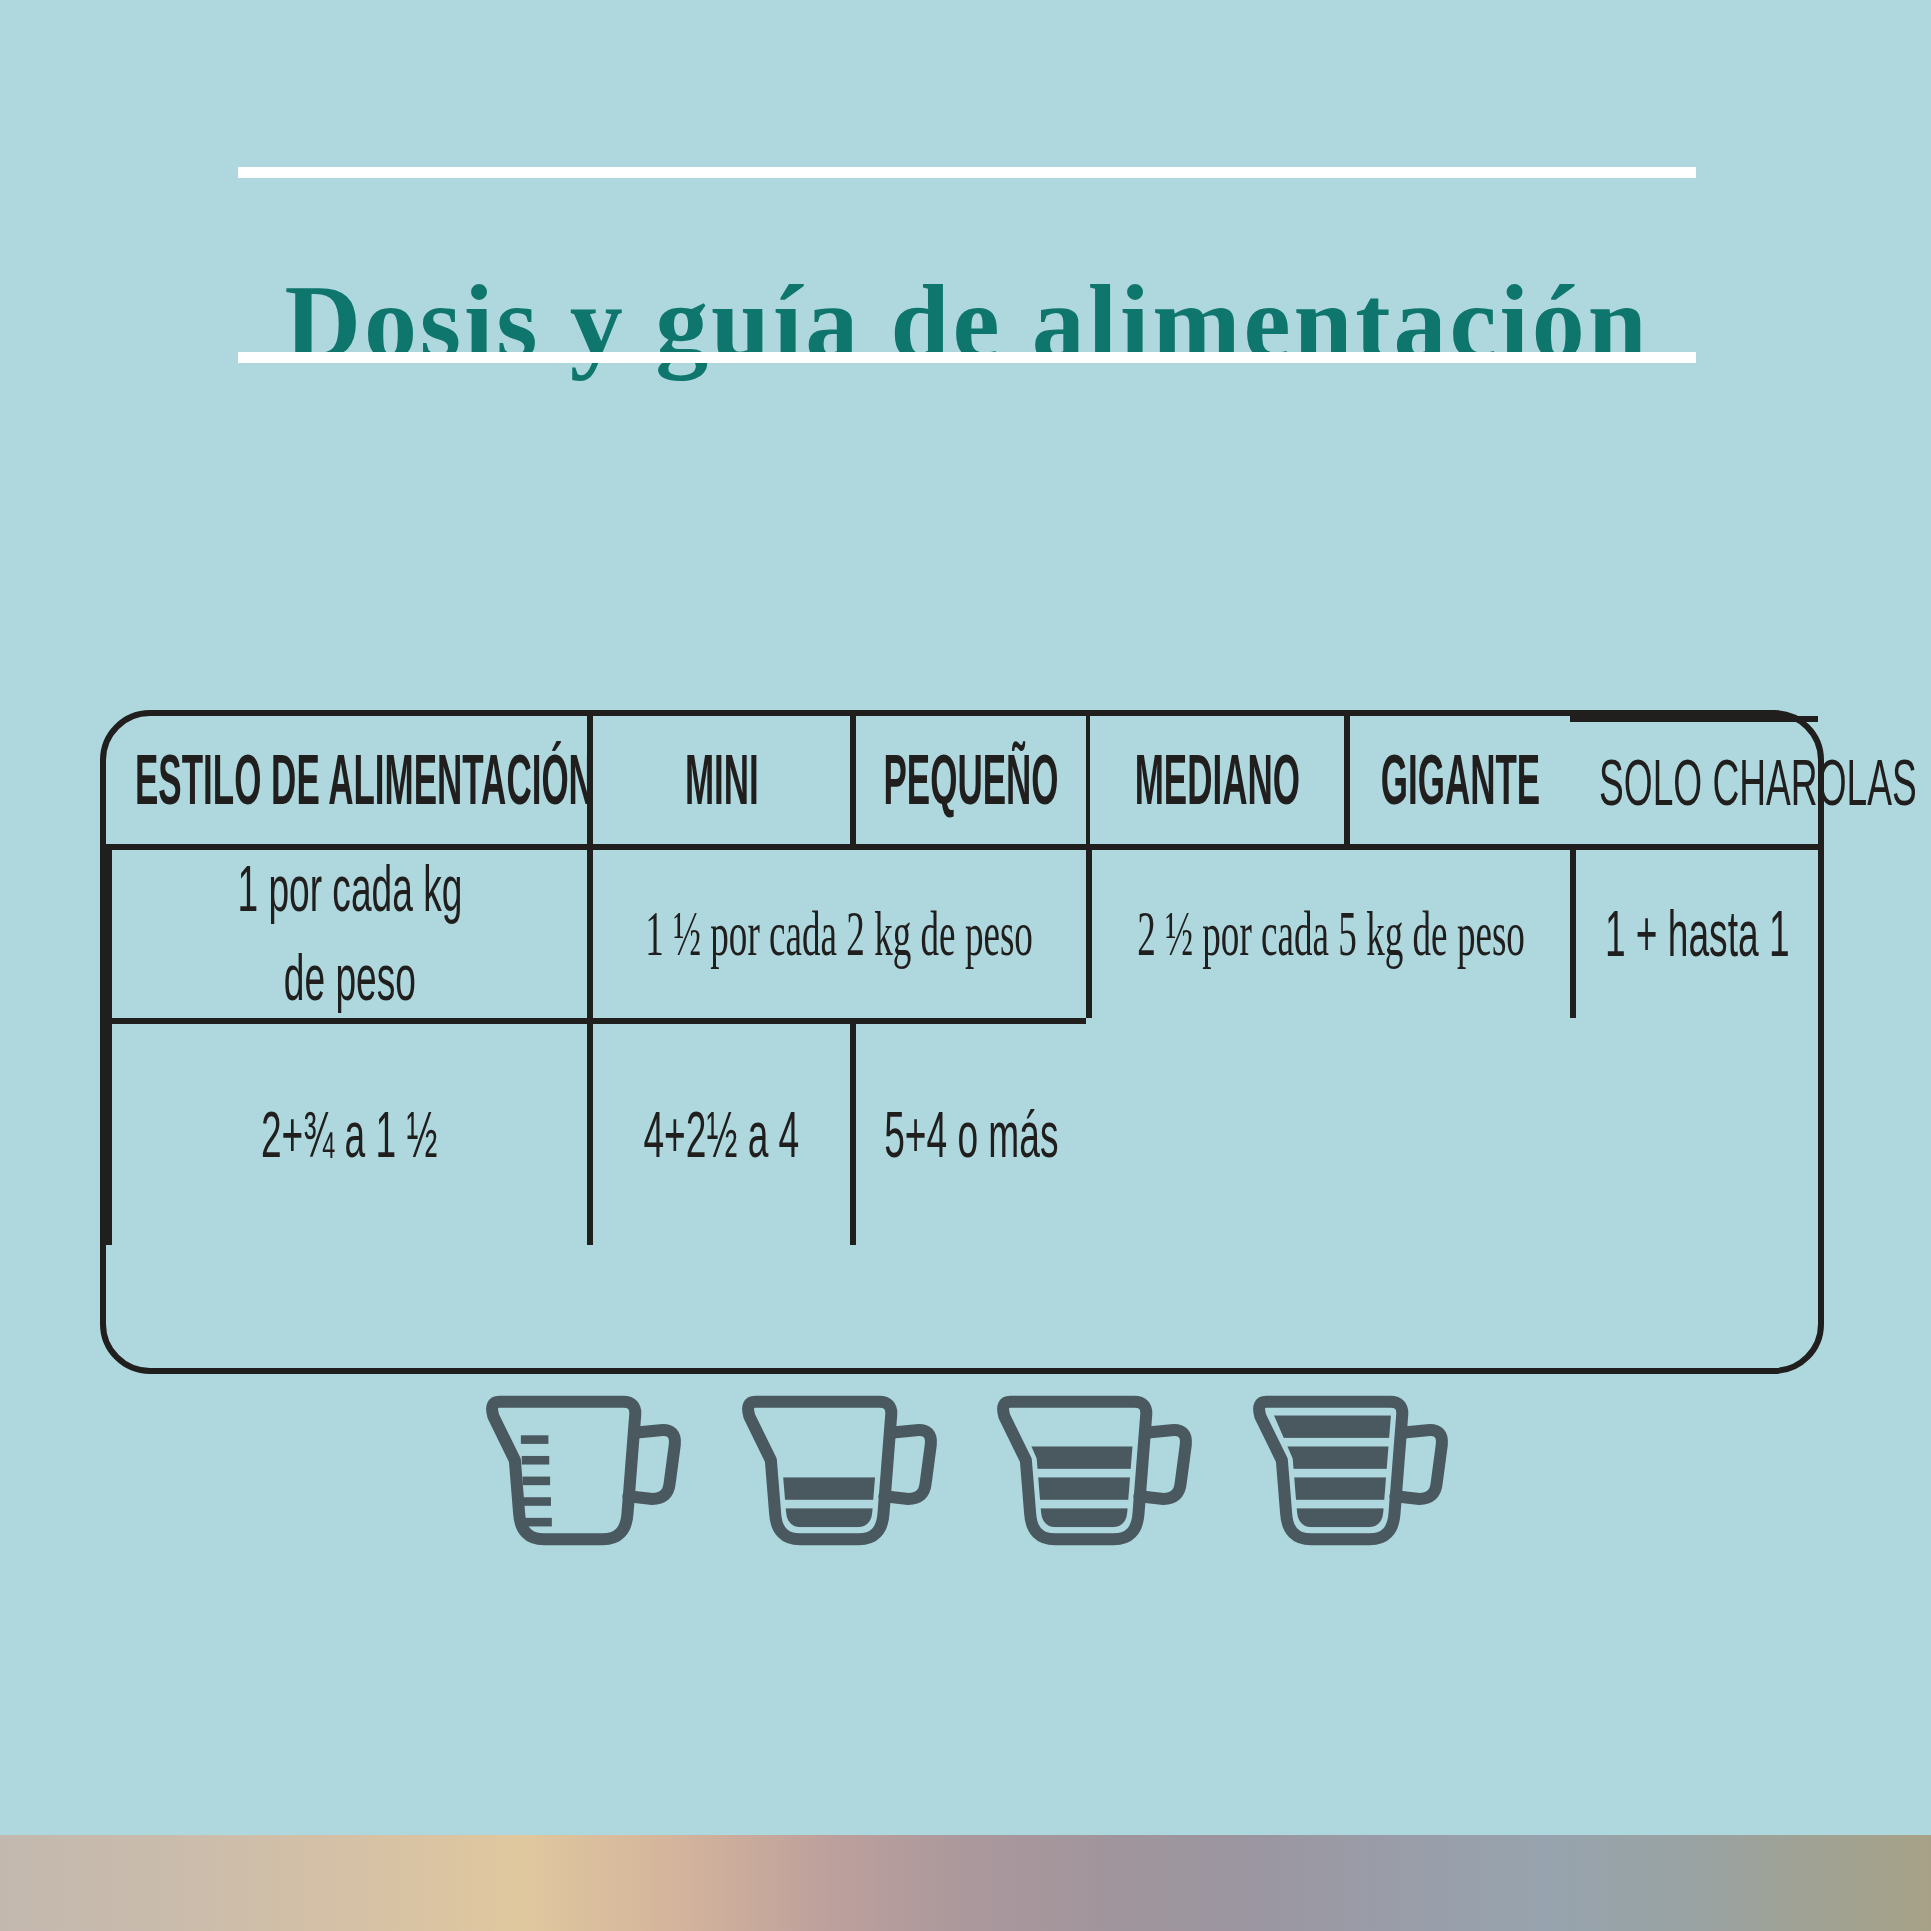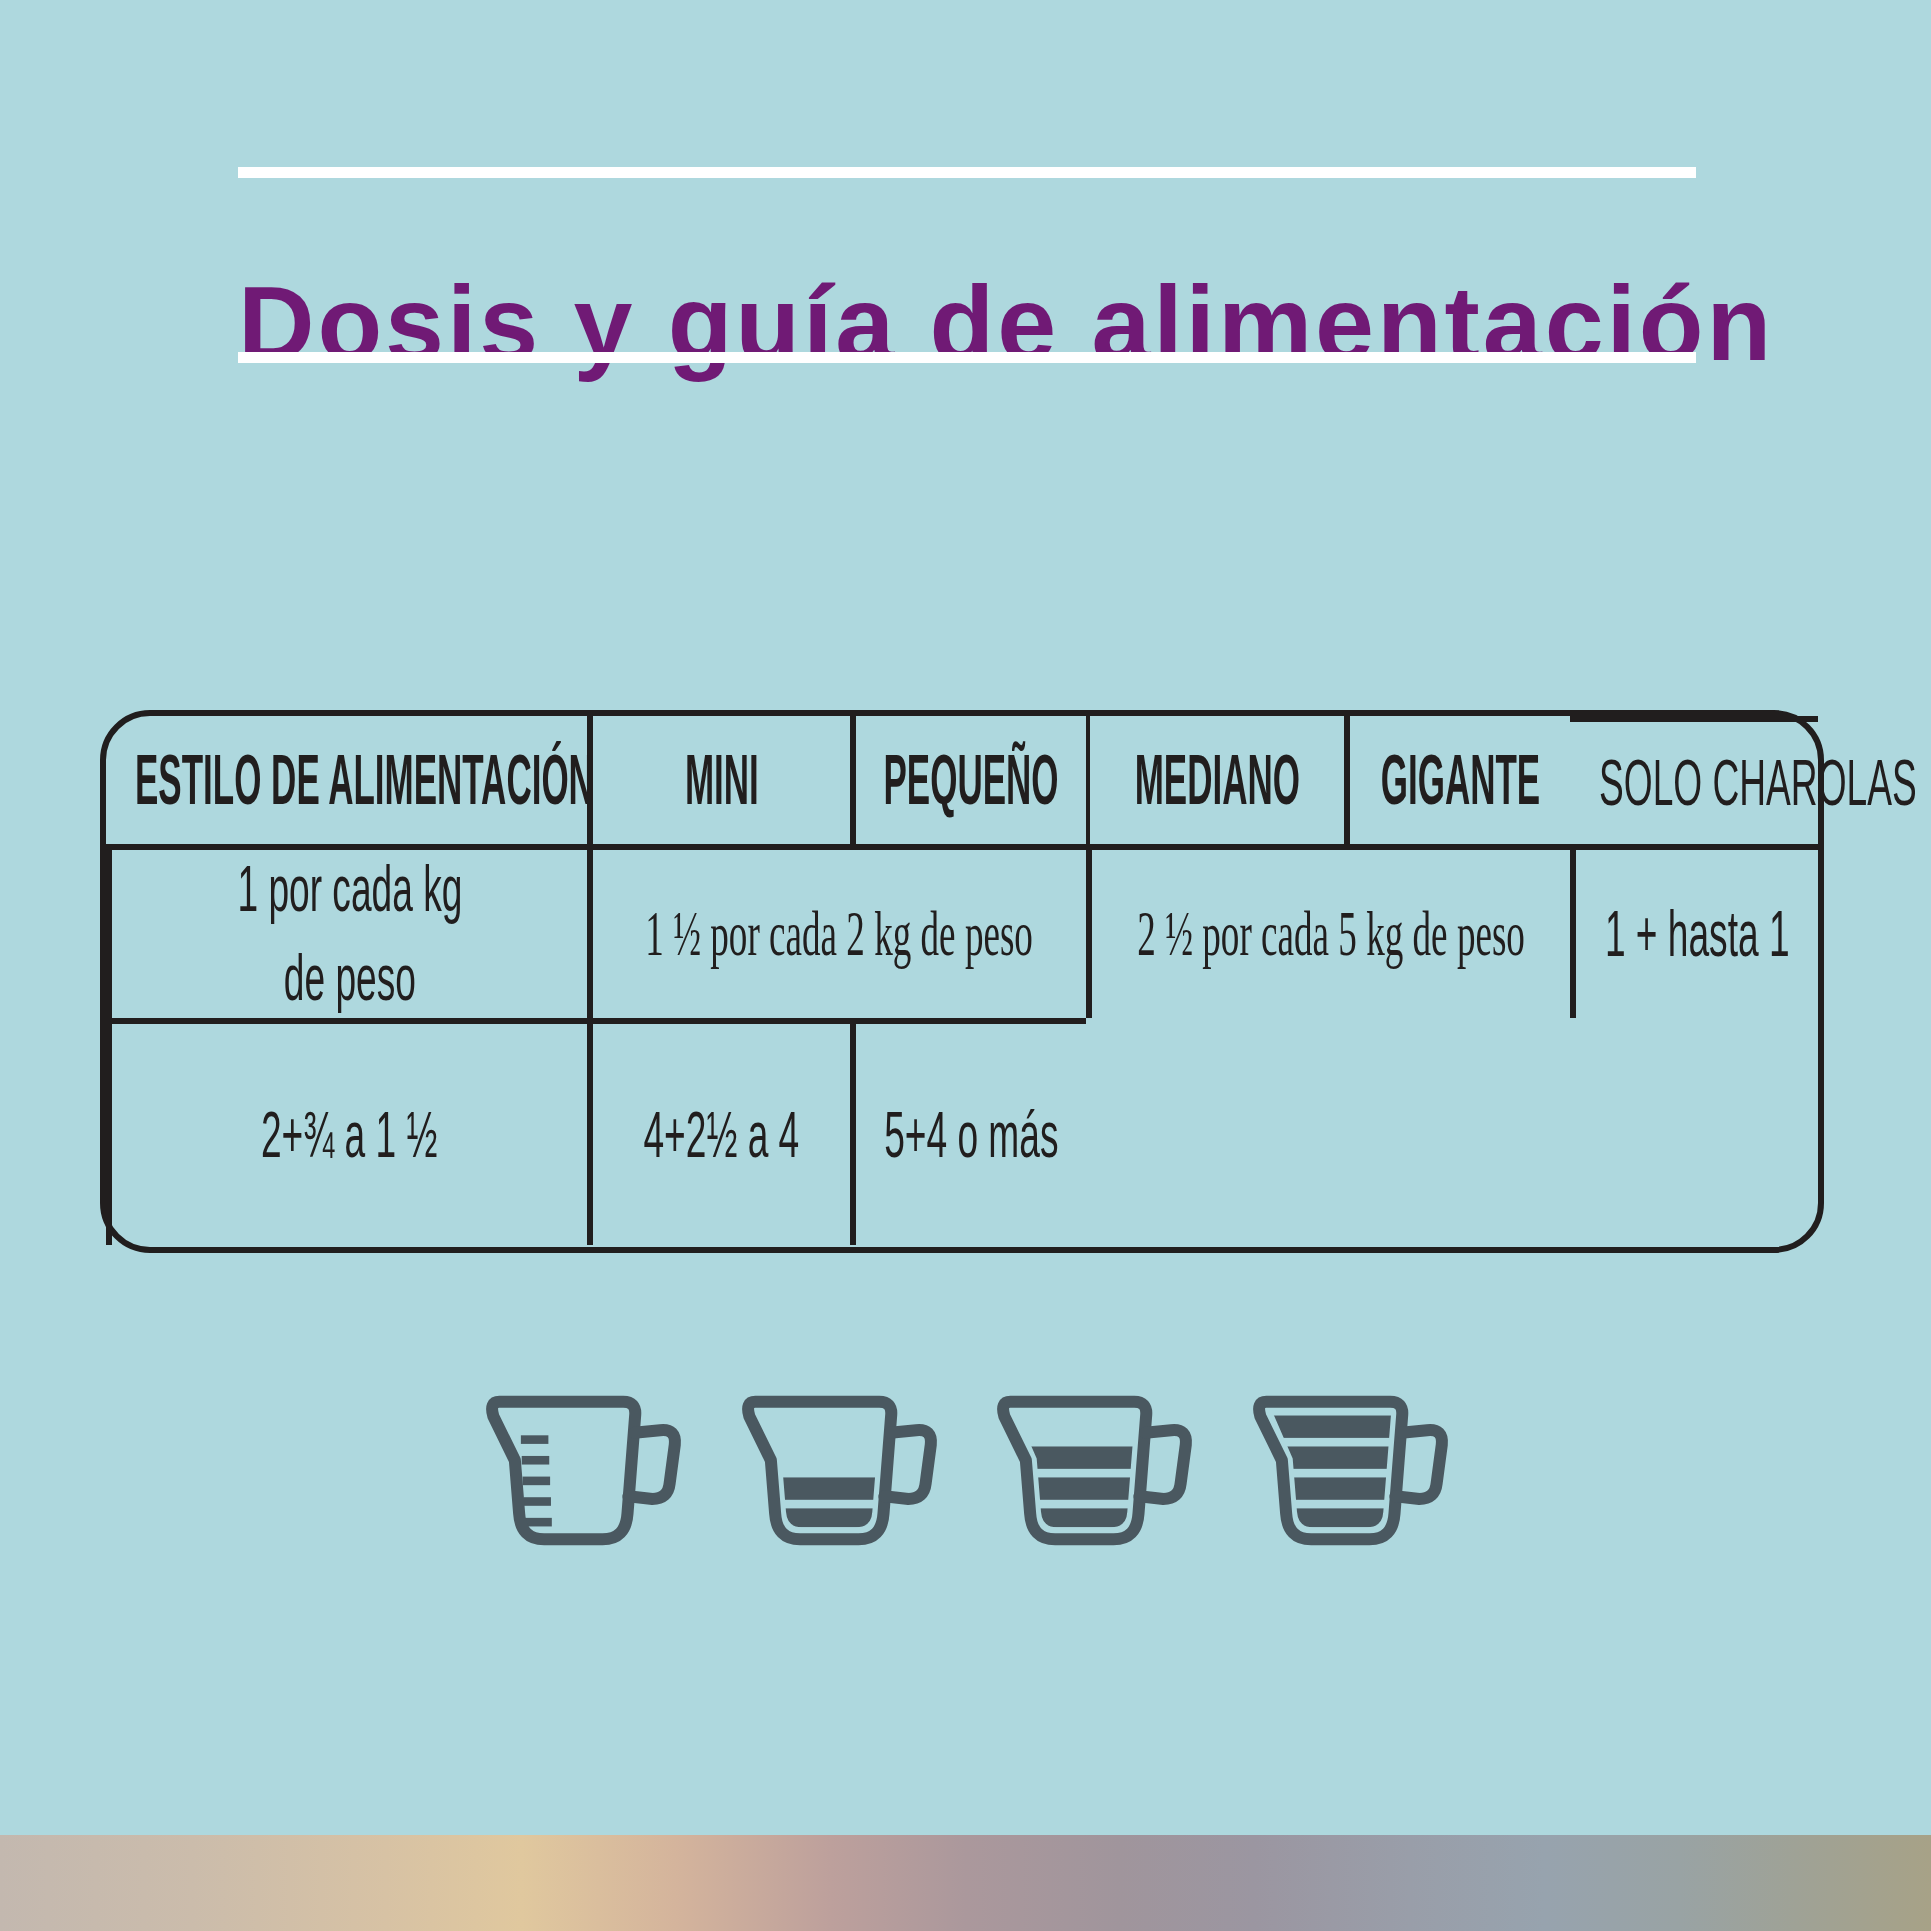--- a/index.html
+++ b/index.html
@@ -8,27 +8,27 @@
     background:#aed8de;
     font-family:"Liberation Sans",sans-serif;
     color:#211e1e;
   }
   
   .rule{position:absolute;left:238px;width:1458px;height:10.6px;background:#ffffff;}
   .rule-top{top:167px;}
   .rule-bottom{top:352px;}
   .title{
     position:absolute;left:238px;top:199px;width:1458px;
-    font-family:Liberation Sans, sans-serif;
-    font-size:106px;line-height:1.0;letter-spacing:2.9px;color:#701a75;
+    text-align:center;font-family:Liberation Serif, serif;
+    font-size:106px;line-height:1.0;letter-spacing:2.9px;color:#0f766e;
     white-space:nowrap;
   }
   
   .feeding-table{
-    position:absolute;left:100px;top:710px;width:1724px;height:543px;
+    position:absolute;left:100px;top:710px;width:1724px;height:664px;
     box-sizing:border-box;border:6.8px solid #211e1e;border-radius:50px;
     display:grid;
     grid-template-columns:481px 263px 236px 258px 226px 248px;
     grid-template-rows:128px 174px 227px;
   }
   .cell{
     box-sizing:border-box;display:flex;align-items:center;justify-content:center;
     overflow:visible;
   }
   .cell.left{justify-content:flex-start;padding-left:29px;}

